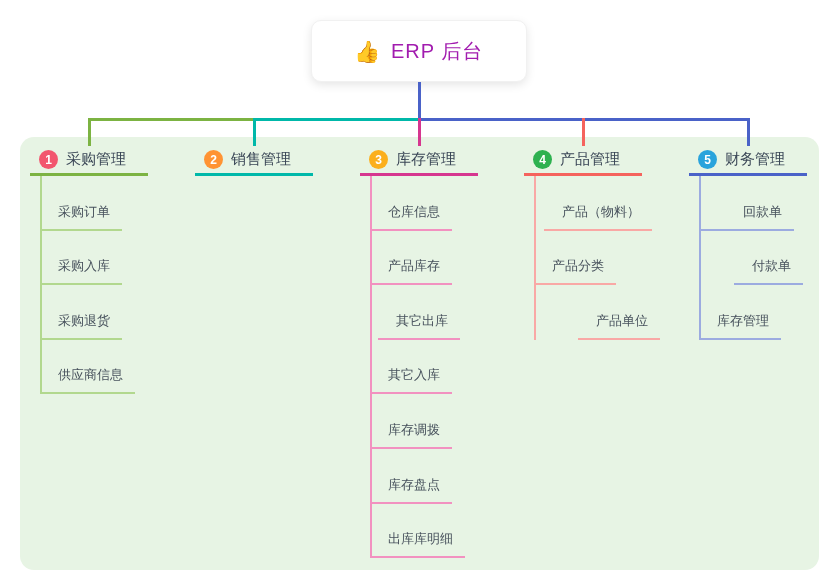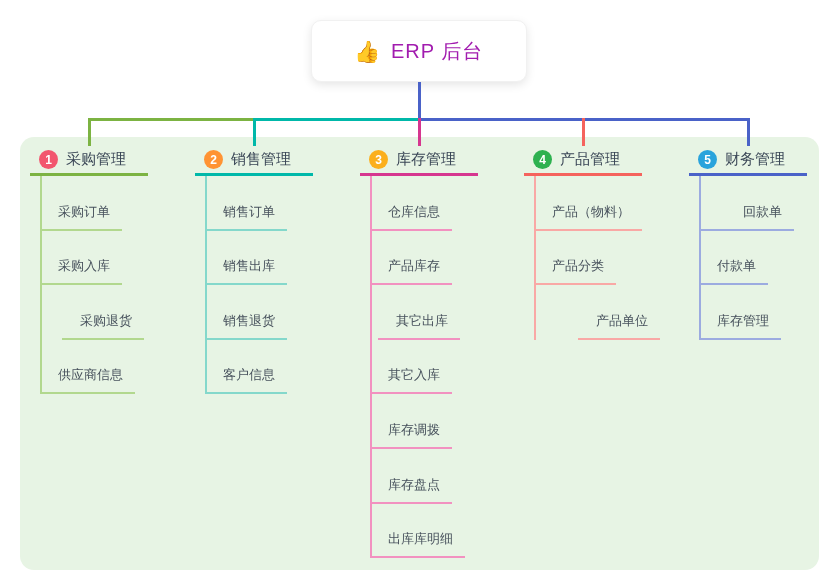--- a/index.html
+++ b/index.html
@@ -70,46 +70,31 @@
         </div>
         <div class="children">
           <div class="vline" style="background: rgb(178, 216, 142); height: 218.4px;"></div>
           <div class="child">
             <span style="border-bottom-color: rgb(178, 216, 142);">采购订单</span>
           </div>
           <div class="child">
             <span style="border-bottom-color: rgb(178, 216, 142);">采购入库</span>
           </div>
           <div class="child">
-            <span style="border-bottom-color: rgb(178, 216, 142); margin-left: 22px;">采购退货</span>
+            <span style="border-bottom-color: rgb(178, 216, 142);">采购退货</span>
           </div>
           <div class="child">
             <span style="border-bottom-color: rgb(178, 216, 142);">供应商信息</span>
           </div>
         </div>
       </div>
       <div class="branch" style="left: 195px; width: 118px;">
         <div class="branch-title" style="border-bottom-color: rgb(0, 184, 169);">
           <span class="badge" style="background: rgb(255, 147, 51);">2</span>
           <span class="branch-label">销售管理</span>
-        </div>
-        <div class="children">
-          <div class="vline" style="background: rgb(132, 216, 203); height: 218.4px;"></div>
-          <div class="child">
-            <span style="border-bottom-color: rgb(132, 216, 203);">销售订单</span>
-          </div>
-          <div class="child">
-            <span style="border-bottom-color: rgb(132, 216, 203);">销售出库</span>
-          </div>
-          <div class="child">
-            <span style="border-bottom-color: rgb(132, 216, 203);">销售退货</span>
-          </div>
-          <div class="child">
-            <span style="border-bottom-color: rgb(132, 216, 203);">客户信息</span>
-          </div>
         </div>
       </div>
       <div class="branch" style="left: 360px; width: 118px;">
         <div class="branch-title" style="border-bottom-color: rgb(214, 54, 143);">
           <span class="badge" style="background: rgb(251, 175, 28);">3</span>
           <span class="branch-label">库存管理</span>
         </div>
         <div class="children">
           <div class="vline" style="background: rgb(242, 145, 192); height: 382.2px;"></div>
           <div class="child">
@@ -136,42 +121,42 @@
         </div>
       </div>
       <div class="branch" style="left: 524px; width: 118px;">
         <div class="branch-title" style="border-bottom-color: rgb(245, 99, 93);">
           <span class="badge" style="background: rgb(46, 177, 80);">4</span>
           <span class="branch-label">产品管理</span>
         </div>
         <div class="children">
           <div class="vline" style="background: rgb(249, 168, 165); height: 163.8px;"></div>
           <div class="child">
-            <span style="border-bottom-color: rgb(249, 168, 165);">产品（物料）</span>
+            <span style="border-bottom-color: rgb(249, 168, 165); margin-left: 10px;">产品（物料）</span>
           </div>
           <div class="child">
             <span style="border-bottom-color: rgb(249, 168, 165);">产品分类</span>
           </div>
           <div class="child">
             <span style="border-bottom-color: rgb(249, 168, 165); margin-left: 44px;">产品单位</span>
           </div>
         </div>
       </div>
       <div class="branch" style="left: 689px; width: 118px;">
         <div class="branch-title" style="border-bottom-color: rgb(74, 98, 200);">
           <span class="badge" style="background: rgb(41, 163, 220);">5</span>
           <span class="branch-label">财务管理</span>
         </div>
         <div class="children">
           <div class="vline" style="background: rgb(156, 171, 224); height: 163.8px;"></div>
           <div class="child">
             <span style="border-bottom-color: rgb(156, 171, 224); padding-left: 44px;">回款单</span>
           </div>
           <div class="child">
-            <span style="border-bottom-color: rgb(156, 171, 224);">付款单</span>
+            <span style="border-bottom-color: rgb(156, 171, 224); margin-left: 35px;">付款单</span>
           </div>
           <div class="child">
             <span style="border-bottom-color: rgb(156, 171, 224);">库存管理</span>
           </div>
         </div>
       </div>
     </div>
 </div>
 
 </body></html>

